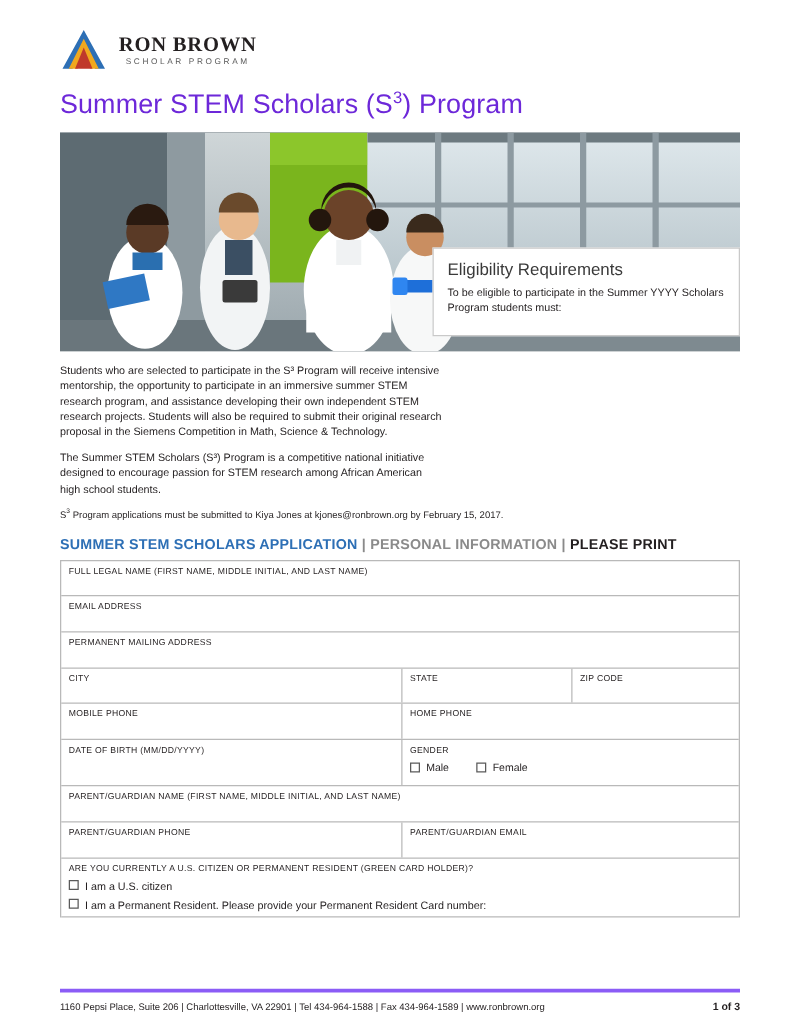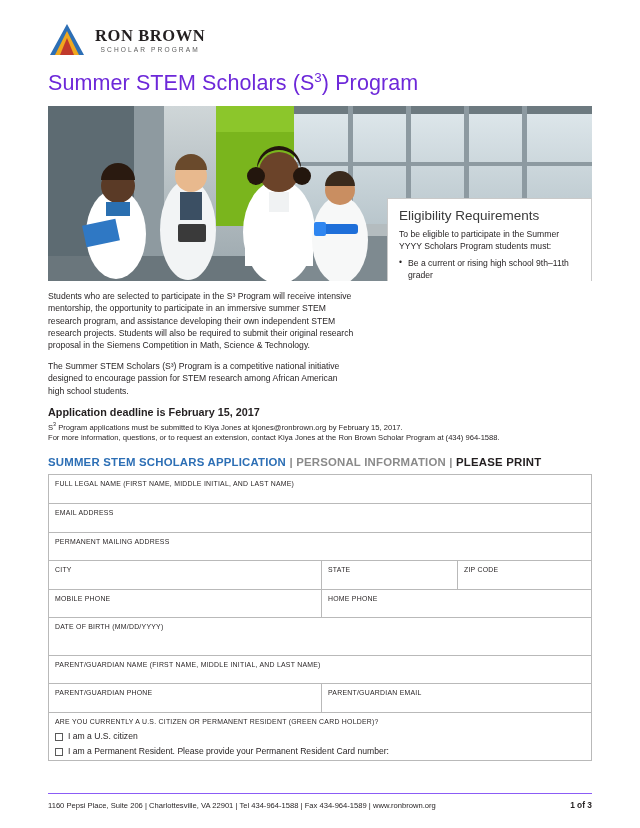--- a/index.html
+++ b/index.html
@@ -68,21 +68,21 @@
     height: 175px;
     overflow: hidden;
     background: #4a5a62;
   }
   .hero svg { position: absolute; top: 0; left: 0; }
 
   .eligibility {
     position: absolute;
     right: 0px;
     top: 92px;
-    width: 205px;
+    width: 246px;
     background: #ffffff;
     border: 1px solid #c9c9c9;
     padding: 9px 11px 10px 11px;
     z-index: 5;
   }
   .elig-title {
     font-size: 13.5px;
     color: #3a3a3a;
     margin-bottom: 6px;
     font-weight: normal;
@@ -157,41 +157,41 @@
   .flabel {
     font-size: 6.9px;
     letter-spacing: 0.25px;
     color: #231f20;
     text-transform: uppercase;
     line-height: 1.1;
   }
   .fspace { height: 15px; }
   .fspace-sm { height: 9px; }
 
-  .checkline { display: flex; align-items: flex-end; margin: 5px 0 4px 0; }
+  .checkline { display: flex; align-items: flex-start; margin: 5px 0 4px 0; }
   .chk {
     width: 8px; height: 8px;
     border: 1px solid #5a5a5a;
     background: #fff;
     display: inline-block;
     margin-right: 5px;
     flex: 0 0 auto;
   }
   .chk-label { font-size: 8.4px; color: #231f20; }
   .chk-label-lg { font-size: 8.6px; }
   .gender-opts { display: flex; align-items: center; gap: 22px; margin: 5px 0 4px 0; }
   .gender-opt { display: flex; align-items: center; }
 
   
   .footer {
     position: absolute;
     left: 48px;
     right: 48px;
     bottom: 18px;
-    border-top: 1px solid #8b5cf6;
+    border-top: 3px solid #8b5cf6;
     padding-top: 6px;
     display: flex;
     justify-content: space-between;
     align-items: baseline;
   }
   .footer-left { font-size: 7.6px; color: #231f20; }
   .footer-right { font-size: 8.4px; font-weight: bold; color: #231f20; }
 </style>
 </head>
 <body>
@@ -292,38 +292,30 @@
       <g fill="#cfd8dc" opacity="0.9">
         <rect x="400" y="104" width="10" height="16" rx="2"></rect>
         <rect x="424" y="100" width="12" height="20" rx="2"></rect>
         <rect x="452" y="106" width="9" height="14" rx="2"></rect>
       </g>
     </svg>
 
     <div class="eligibility">
       <div class="elig-title">Eligibility Requirements</div>
       <div class="elig-intro">To be eligible to participate in the Summer YYYY Scholars Program students must:</div>
-      <ul class="elig-list">
-        <li>Be a current or rising high school 9th–11th grader</li>
-
-      </ul>
     </div>
   </div>
 
   <div class="body-wrap">
     <p>Students who are selected to participate in the S³ Program will receive intensive mentorship, the opportunity to participate in an immersive summer STEM research program, and assistance developing their own independent STEM research projects. Students will also be required to submit their original research proposal in the Siemens Competition in Math, Science &amp; Technology.</p>
     <p>The Summer STEM Scholars (S³) Program is a competitive national initiative designed to encourage passion for STEM research among African American high school students.</p>
   </div>
 
-  <div class="deadline">
-    <span>Application deadline is February 15, 2017</span>
-  </div>
   <p class="fine">
     <span>S</span><sup>3</sup><span> Program applications must be submitted to Kiya Jones at kjones@ronbrown.org by February 15, 2017.</span><br>
-    <span>For more information, questions, or to request an extension, contact Kiya Jones at the Ron Brown Scholar Program at (434) 964-1588.</span>
   </p>
 
   <div class="app-section-title">
     <span class="t-blue">SUMMER STEM SCHOLARS APPLICATION</span><span class="t-grey"> | </span><span class="t-grey">PERSONAL INFORMATION</span><span class="t-grey"> | </span><span class="t-dark">PLEASE PRINT</span>
   </div>
 
   <div class="form">
 
     <div class="frow">
       <div class="fcell">
@@ -370,20 +362,33 @@
         <div class="flabel">HOME PHONE</div>
         <div class="fspace"></div>
       </div>
     </div>
 
     <div class="frow">
       <div class="fcell" style="flex:0 0 273px;">
         <div class="flabel">DATE OF BIRTH (MM/DD/YYYY)</div>
         <div class="fspace"></div>
         <div class="fspace-sm"></div>
+      </div>
+      <div class="fcell">
+        <div class="flabel">GENDER</div>
+        <div class="gender-opts">
+          <div class="gender-opt">
+            <span class="chk"></span>
+            <span class="chk-label">Male</span>
+          </div>
+          <div class="gender-opt">
+            <span class="chk"></span>
+            <span class="chk-label">Female</span>
+          </div>
+        </div>
       </div>
     </div>
 
     <div class="frow">
       <div class="fcell">
         <div class="flabel">PARENT/GUARDIAN NAME (FIRST NAME, MIDDLE INITIAL, AND LAST NAME)</div>
         <div class="fspace"></div>
       </div>
     </div>
 

